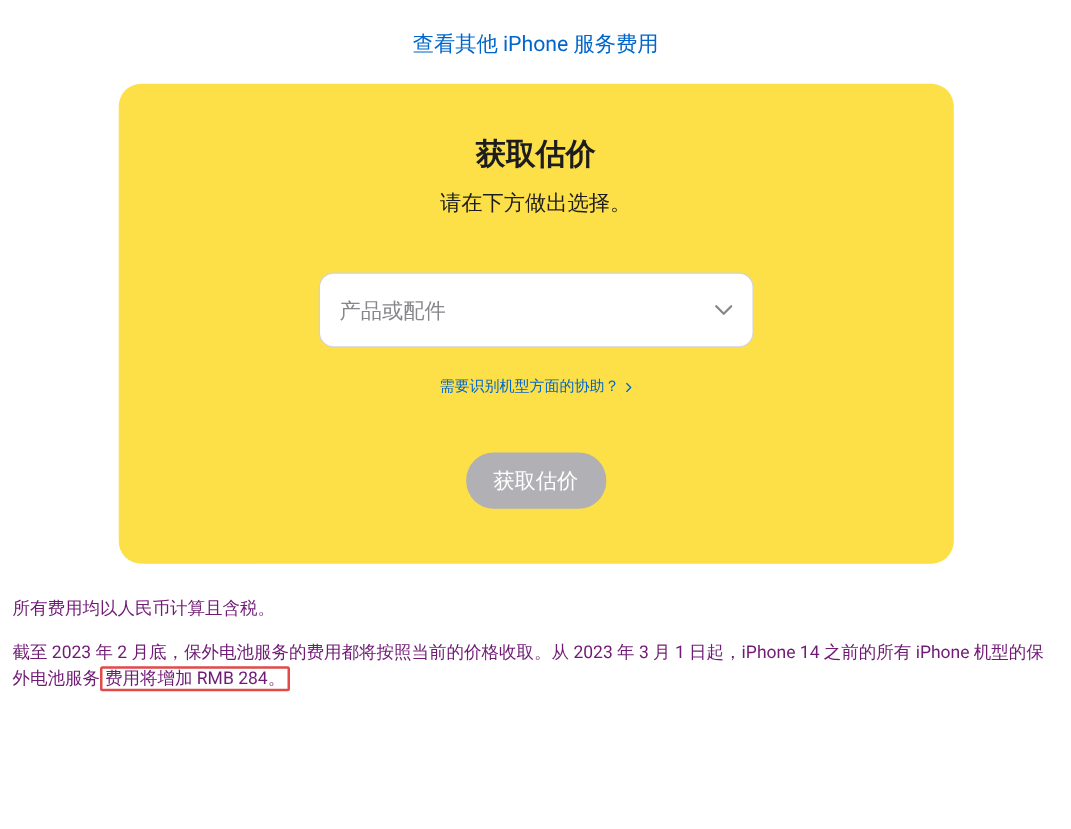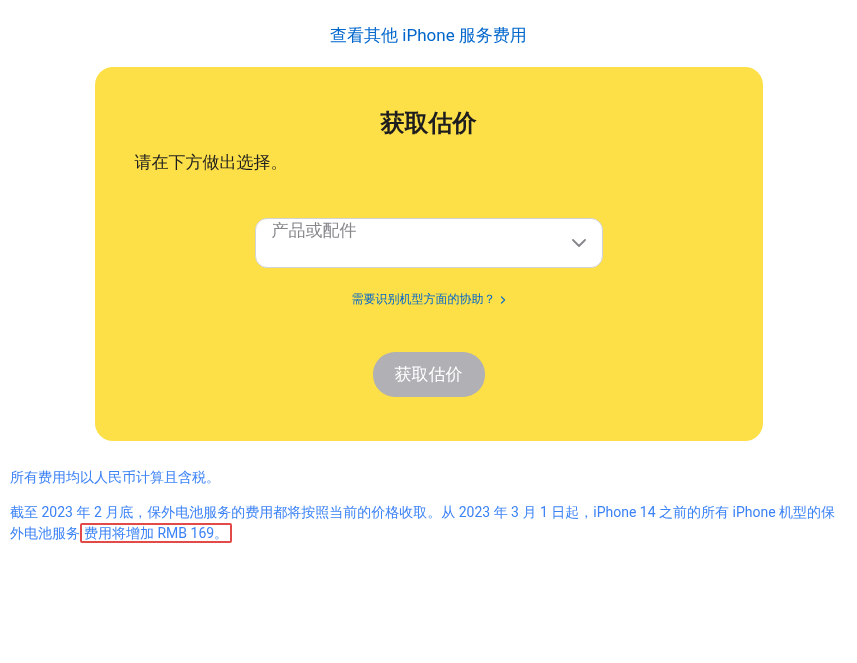--- a/index.html
+++ b/index.html
@@ -33,40 +33,41 @@
       padding: 40px 40px 44px 40px;
     }
     .card-title {
       text-align: center;
       font-size: 24px;
       font-weight: 600;
       color: #1d1d1f;
       margin-bottom: 12px;
     }
     .card-subtitle {
-      text-align: left;
+      text-align: center;
       font-size: 17px;
       color: #1d1d1f;
       margin-bottom: 44px;
     }
     .select-wrap {
       max-width: 348px;
       margin: 0 auto 28px auto;
       position: relative;
     }
     .select-box {
       width: 100%;
-      height: 50px;
+      height: 60px;
       background: #ffffff;
       border: 1px solid #d2d2d7;
       border-radius: 12px;
       padding: 0 44px 0 16px;
       font-size: 17px;
       color: #86868b;
       display: flex;
+      align-items: center;
       cursor: pointer;
       position: relative;
       margin-top: 16px;
     }
     .select-box .chevron {
       position: absolute;
       right: 16px;
       top: 50%;
       transform: translateY(-50%);
       width: 14px;
@@ -108,21 +109,21 @@
       background: #b0b0b5;
       color: #ffffff;
       border: none;
       border-radius: 22px;
       padding: 11px 22px;
       font-size: 17px;
       cursor: pointer;
     }
     .footer-notes {
       padding: 26px 10px 0 10px;
-      color: #3b82f6;
+      color: #701a75;
       font-size: 14px;
       line-height: 1.5;
     }
     .footer-notes p {
       margin-bottom: 14px;
     }
     .highlight-box {
       border: 2px solid #e24a4a;
       border-radius: 2px;
       padding: 0 2px;
@@ -164,15 +165,15 @@
   </div>
 
   <div class="submit-wrap">
     <button class="submit-btn">获取估价</button>
   </div>
 </div>
 
 <div class="footer-notes">
   <p>所有费用均以人民币计算且含税。</p>
   <p>
-    <span>截至 2023 年 2 月底，保外电池服务的费用都将按照当前的价格收取。从 2023 年 3 月 1 日起，iPhone 14 之前的所有 iPhone 机型的保外电池服务</span><span class="highlight-box">费用将增加 RMB 169。</span>
+    <span>截至 2023 年 2 月底，保外电池服务的费用都将按照当前的价格收取。从 2023 年 3 月 1 日起，iPhone 14 之前的所有 iPhone 机型的保外电池服务</span><span class="highlight-box">费用将增加 RMB 284。</span>
   </p>
 </div>
 
 </body></html>

